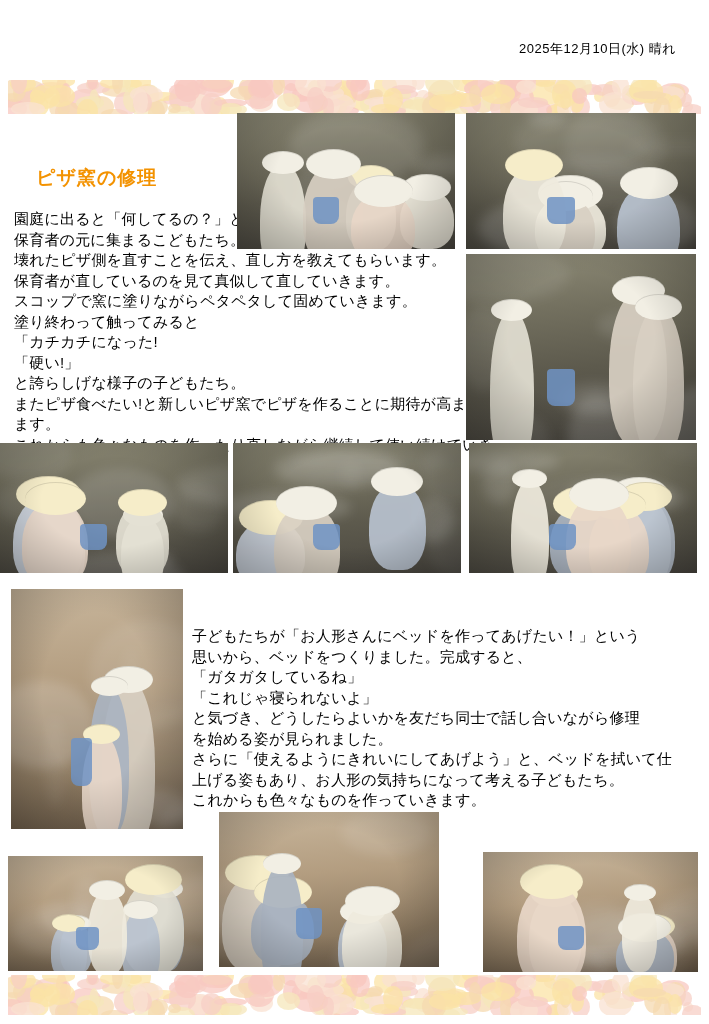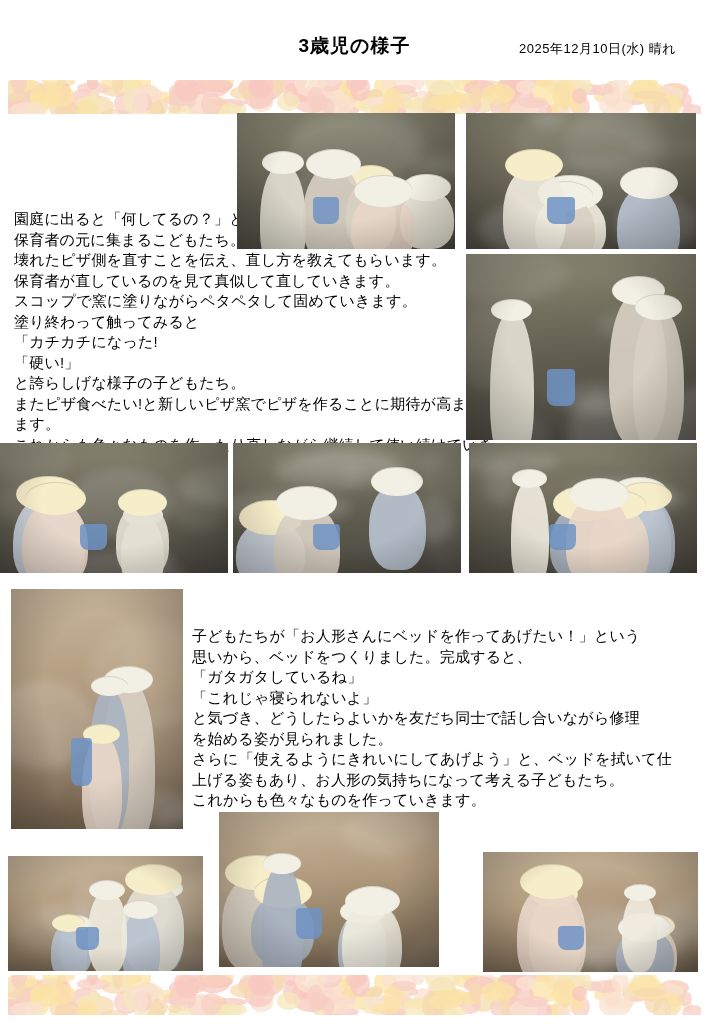--- a/index.html
+++ b/index.html
@@ -112,21 +112,20 @@
   }
   .hat.yellow { background: #f6edc9; }
 
   
 </style>
 </head>
 <body>
 
 <div class="page">
 
-  <div class="doc-title">3歳児の様子</div>
   <div class="doc-date">2025年12月10日(水) 晴れ</div>
 
   <div class="band" id="band-top">
       <span class="blob" style="left:424.8px;top:26.8px;width:27.0px;height:14.1px;background:#f5e7bb;"></span>
       <span class="blob" style="left:598.3px;top:18.3px;width:27.5px;height:11.5px;background:#f5e7bb;"></span>
       <span class="blob" style="left:535.6px;top:-0.8px;width:29.2px;height:14.8px;background:#fae1d2;"></span>
       <span class="blob" style="left:537.7px;top:23.5px;width:16.1px;height:12.2px;background:#f7cfc6;"></span>
       <span class="blob" style="left:500.4px;top:3.7px;width:12.9px;height:17.4px;background:#fbe3a6;"></span>
       <span class="blob" style="left:593.7px;top:1.1px;width:19.6px;height:26.4px;background:#f6d9b0;"></span>
       <span class="blob" style="left:94.1px;top:5.1px;width:31.3px;height:11.5px;background:#f6d9b0;"></span>
@@ -338,20 +337,21 @@
       <span class="blob" style="left:363.3px;top:24.3px;width:27.4px;height:9.7px;background:#fbe3a6;"></span>
       <span class="blob" style="left:36.3px;top:5.3px;width:30.5px;height:21.6px;background:#fbe3a6;"></span>
       <span class="blob" style="left:241.3px;top:14.8px;width:16.1px;height:12.5px;background:#f7cfc6;"></span>
       <span class="blob" style="left:645.0px;top:16.9px;width:17.5px;height:27.4px;background:#f6d9b0;"></span>
       <span class="blob" style="left:298.7px;top:6.8px;width:17.5px;height:22.9px;background:#f7cfc6;"></span>
       <span class="blob" style="left:241.8px;top:-5.9px;width:23.3px;height:23.6px;background:#f8c8c0;"></span>
       <span class="blob" style="left:192.8px;top:13.4px;width:21.4px;height:22.4px;background:#f7cfc6;"></span>
       <span class="blob" style="left:315.0px;top:17.5px;width:11.3px;height:20.0px;background:#f7cfc6;"></span>
     </div>
 
+  <div class="sec-heading" id="heading-pizza">ピザ窯の修理</div>
   <div class="body-text" id="text-pizza">園庭に出ると「何してるの？」と
 保育者の元に集まるこどもたち。
 壊れたピザ側を直すことを伝え、直し方を教えてもらいます。
 保育者が直しているのを見て真似して直していきます。
 スコップで窯に塗りながらペタペタして固めていきます。
 塗り終わって触ってみると
 「カチカチになった!
 「硬い!」
 と誇らしげな様子の子どもたち。
 またピザ食べたい!と新しいピザ窯でピザを作ることに期待が高まります。

